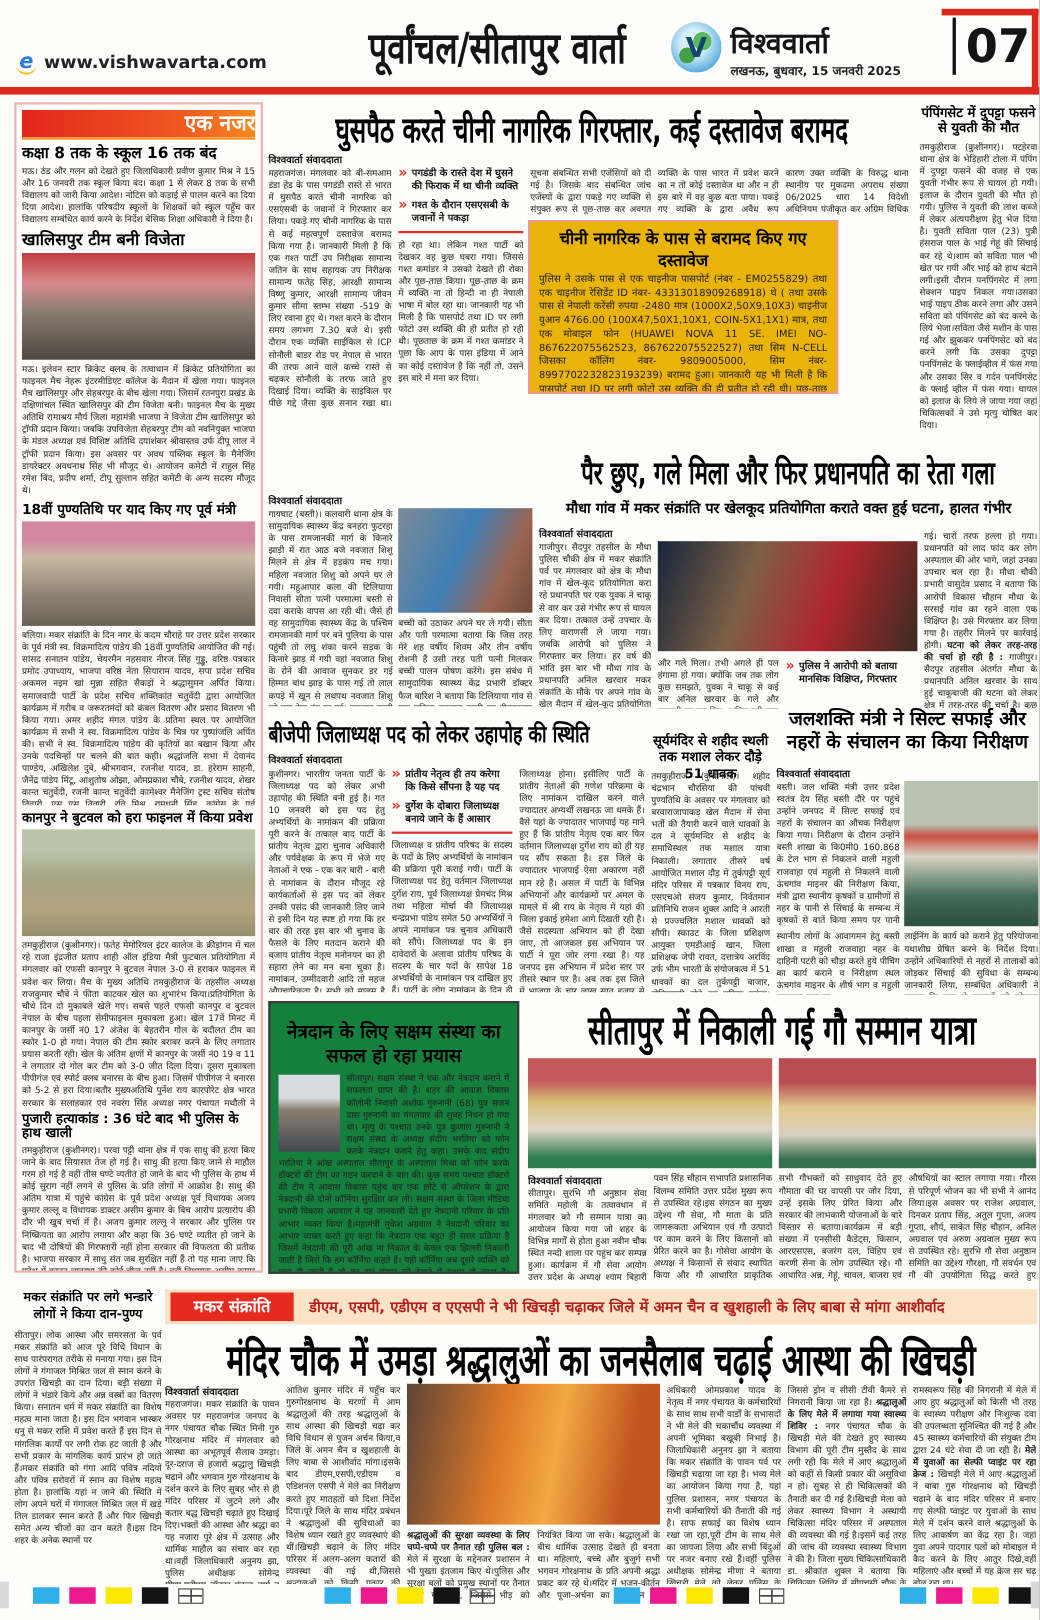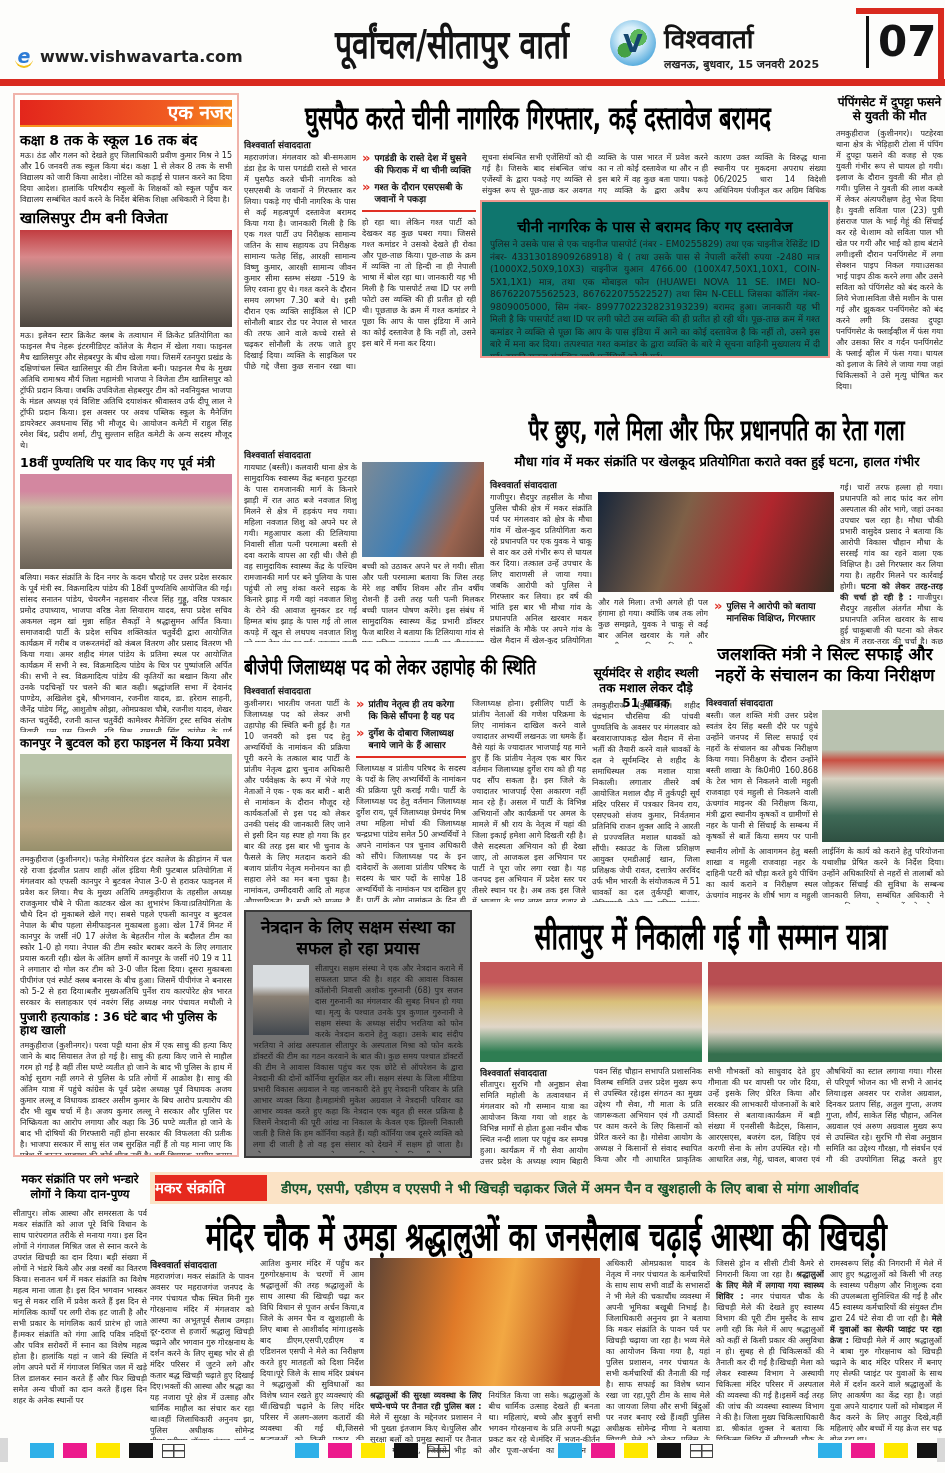--- a/index.html
+++ b/index.html
@@ -43,22 +43,22 @@
   .p-newborn{background:linear-gradient(115deg,#7d8a96,#3f7fb5 45%,#9a6450 75%,#6e4a3c);}
   .p-injured{background:linear-gradient(110deg,#17263a,#7e6047 35%,#b0262d 65%,#3a2c22);}
   .p-canal{background:linear-gradient(180deg,#b9c2b0 0 30%,#c94f42 38%,#d8d2c2 52%,#3f6a57 80%,#2e4f41);}
   .p-portrait{background:linear-gradient(180deg,#d8dcdf 0 30%,#8a8074 45%,#42484f 100%);}
   .p-gau1{background:linear-gradient(180deg,#c4585a 0 20%,#d9c07a 40%,#e0d6c8 65%,#2e7d52 90%);}
   .p-gau2{background:linear-gradient(180deg,#b84e52 0 22%,#e3c98e 45%,#d8cfc0 70%,#356f4e 92%);}
   .p-temple{background:linear-gradient(100deg,#5e4436,#e07a28 38%,#f2a843 58%,#c2561f 85%);}
   
   .kicker{left:150px;top:1172px;width:793px;height:32px;background:#fbe3c6;display:flex;align-items:center;}
   .ktag{width:112px;height:26px;background:#e62a1e;color:#fff;font-weight:bold;font-size:15px;line-height:26px;
-        text-align:left;margin-left:5px;}
-  .ktext{font-size:13.5px;font-weight:bold;color:#14532d;margin-left:14px;white-space:nowrap;overflow:hidden;}
+        text-align:center;margin-left:5px;}
+  .ktext{font-size:13.5px;font-weight:bold;color:#b91c1c;margin-left:14px;white-space:nowrap;overflow:hidden;}
   .cap2{column-count:2;column-gap:7px;}
   
   .cmyk{top:1443px;display:flex;gap:9px;align-items:center;}
   .cmyk i{width:24px;height:15px;display:block;}
   .cc{background:#2fb0e8}.cm{background:#ec1a8c}.cy{background:#ffe800}.ck{background:#131313}
   .creg{width:21px!important;height:12px!important;border:1.5px solid #444;
     background:linear-gradient(#444,#444) 50% 0/1.5px 100% no-repeat,linear-gradient(#444,#444) 0 50%/100% 1.5px no-repeat;}
   .sliver{top:1438px;width:8px;height:24px;background:#d8d8d8;}
   .portrait{float:left;width:56px;height:70px;margin:2px 6px 2px 0;}
 </style>
@@ -107,21 +107,21 @@
     <div class="bullet">
         <span class="bq">»</span>
         <span>गश्त के दौरान एसएसबी के जवानों ने पकड़ा</span>
       </div>
     <div class="redline"></div>
     <div class="bt">हो रहा था। लेकिन गश्त पार्टी को देखकर वह कुछ घबरा गया। जिससे गश्त कमांडर ने उसको देखते ही रोका और पूछ-ताछ किया। पूछ-ताछ के क्रम में व्यक्ति ना तो हिन्दी ना ही नेपाली भाषा में बोल रहा था। जानकारी यह भी मिली है कि पासपोर्ट तथा ID पर लगी फोटो उस व्यक्ति की ही प्रतीत हो रही थी। पूछताछ के क्रम में गश्त कमांडर ने पूछा कि आप के पास इंडिया में आने का कोई दस्तावेज है कि नहीं तो, उसने इस बारे में मना कर दिया।</div>
   </div>
   <div class="abs bt" style="left:482px;top:152px;width:110px;height:44px">सूचना संबन्धित सभी एजेंसियों को दी गई है। जिसके बाद संबन्धित जांच एजेंस्यों के द्वारा पकड़े गए व्यक्ति से संयुक्त रूप से पूछ-ताछ कर अवगत कराया गया है। बरामद सामान उक्त</div>
   <div class="abs bt" style="left:598px;top:152px;width:110px;height:44px">व्यक्ति के पास भारत में प्रवेश करने का न तो कोई दस्तावेज था और न ही इस बारे में वह कुछ बता पाया। पकड़े गए व्यक्ति के द्वारा अवैध रूप अनधिकृत रास्ते से नेपाल से भारत प्रवेश करने के</div>
   <div class="abs bt" style="left:714px;top:152px;width:112px;height:44px">कारण उक्त व्यक्ति के विरुद्ध थाना स्थानीय पर मुकदमा अपराध संख्या 06/2025 धारा 14 विदेशी अधिनियम पंजीकृत कर अग्रिम विधिक कार्यवाही की गई।</div>
-  <div class="abs" style="left:480px;top:200px;width:350px;height:158px;border:2px solid #f0978e;padding:14px 8px;box-sizing:border-box;overflow:hidden;background:#0f766e">
+  <div class="abs" style="left:480px;top:200px;width:282px;height:158px;border:2px solid #f0978e;padding:4px 8px;box-sizing:border-box;overflow:hidden;background:#eab308">
     <div class="hd ctr" style="font-size:15px">चीनी नागरिक के पास से बरामद किए गए दस्तावेज</div>
     <div class="bt" style="font-size:9px;line-height:12.5px;margin-top:2px">पुलिस ने उसके पास से एक चाइनीज पासपोर्ट (नंबर - EM0255829) तथा एक चाइनीज रेसिडेंट ID नंबर- 43313018909268918) थे ( तथा उसके पास से नेपाली करेंसी रुपया -2480 मात्र (1000X2,50X9,10X3) चाइनीज युआन 4766.00 (100X47,50X1,10X1, COIN-5X1,1X1) मात्र, तथा एक मोबाइल फोन (HUAWEI NOVA 11 SE. IMEI NO- 867622075562523, 867622075522527) तथा सिम N-CELL जिसका कॉलिंग नंबर- 9809005000, सिम नंबर- 8997702232823193239) बरामद हुआ। जानकारी यह भी मिली है कि पासपोर्ट तथा ID पर लगी फोटो उस व्यक्ति की ही प्रतीत हो रही थी। पूछ-ताछ क्रम में गश्त कमांडर ने व्यक्ति से पूछा कि आप के पास इंडिया में आने का कोई दस्तावेज है कि नहीं तो, उसने इस बारे में मना कर दिया। तत्पश्चात गश्त कमांडर के द्वारा व्यक्ति के बारे मे सूचना वाहिनी मुख्यालय में दी गई। इसकी सूचना संबन्धित सभी एजेंसियों को दी गई।</div>
   </div>
 
   <div class="abs hd ctr" style="left:836px;top:95px;width:107px;font-size:12px;line-height:1.2">पंपिंगसेट में दुपट्टा फसने से युवती की मौत</div>
   <div class="abs bt" style="left:836px;top:128px;width:107px;height:262px">तमकुहीराज (कुशीनगर)। पटहेरवा थाना क्षेत्र के भेड़िहारी टोला में पंपिंग में दुपट्टा फसने की वजह से एक युवती गंभीर रूप से घायल हो गयी। इलाज के दौरान युवती की मौत हो गयी। पुलिस ने युवती की लाश कब्जे में लेकर अंत्यपरीक्षण हेतु भेज दिया है। युवती सविता पाल (23) पुत्री हंसराज पाल के भाई गेहूं की सिंचाई कर रहे थे।शाम को सविता पाल भी खेत पर गयी और भाई को हाथ बंटाने लगी।इसी दौरान पनपिंगसेट में लगा सेक्शन पाइप निकल गया।उसका भाई पाइप ठीक करने लगा और उसने सविता को पंपिंगसेट को बंद करने के लिये भेजा।सविता जैसे मशीन के पास गई और झुककर पनपिंगसेट को बंद करने लगी कि उसका दुपट्टा पनपिंगसेट के फ्लाईव्हील में फंस गया और उसका सिर व गर्दन पनपिंगसेट के फ्लाई व्हील में फंस गया। घायल को इलाज के लिये ले जाया गया जहां चिकित्सकों ने उसे मृत्यु घोषित कर दिया।</div>
 
   <div class="abs byline" style="left:244px;top:448px">विश्ववार्ता संवाददाता</div>
   <div class="abs bt" style="left:244px;top:462px;width:113px;height:180px">गायघाट (बस्ती)। कलवारी थाना क्षेत्र के सामुदायिक स्वास्थ्य केंद्र बनहरा फुटरहा के पास रामजानकी मार्ग के किनारे झाड़ी में रात आठ बजे नवजात शिशु मिलने से क्षेत्र में हड़कंप मच गया। महिला नवजात शिशु को अपने घर ले गयी। महुआपार कला की टिलियाया निवासी सीता पत्नी परमात्मा बस्ती से दवा कराके वापस आ रही थी। जैसे ही वह सामुदायिक स्वास्थ्य केंद्र के पश्चिम रामजानकी मार्ग पर बने पुलिया के पास पहुंची तो लघु शंका करने सड़क के किनारे झाड़ में गयी वहां नवजात शिशु के रोने की आवाज सुनकर डर गई हिम्मत बांध झाड़ के पास गई तो लाल कपड़े में खून से लथपथ नवजात शिशु को पड़ा देख दंग रह गई। नवजात बच्ची का नाल कटा था। कपड़े में बच्चे शौच कर दी थी साफ सफाई के बाद सीता</div>
   <div class="abs ph p-newborn" style="left:362px;top:462px;width:122px;height:95px"></div>
@@ -161,21 +161,21 @@
   <div class="abs hd ctr" style="left:592px;top:666px;width:108px;font-size:12px;line-height:1.25">सूर्यमंदिर से शहीद स्थली तक मशाल लेकर दौड़े 51 धावक</div>
   <div class="abs bt" style="left:592px;top:700px;width:108px;height:202px">तमकुहीराज (कुशीनगर)। शहीद चंद्रभान चौरसिया की पांचवी पुण्यतिथि के अवसर पर मंगलवार को बरवाराजापाकड़ खेल मैदान में सेना भर्ती की तैयारी करने वाले धावकों के दल ने सूर्यमन्दिर से शहीद के समाधिस्थल तक मशाल यात्रा निकाली। लगातार तीसरे वर्ष आयोजित मशाल दौड़ में तुर्कपट्टी सूर्य मंदिर परिसर में पत्रकार विनय राय, एसएचओ संजय कुमार, निर्वतमान प्रतिनिधि राजन शुक्ल आदि ने आरती से प्रज्ज्वलित मशाल धावकों को सौंपी। स्काउट के जिला प्रशिक्षण आयुक्त एमडीआई खान, जिला प्रशिक्षक जेपी रावत, दत्तात्रेय अरविंद उर्फ भीम भारती के संयोजकत्व में 51 धावकों का दल तुर्कपट्टी बाजार, नोनियापट्टी होते हुए मठिया पहुंचा। यहां एडवोकेट अखिलेश तिवारी,पत्रकार अभिराम तिवारी, शिलोक मिश्र, विनोद वर्मा, दीपक सिंह, सुनील चौरसिया, नेतृत्व में युवकों ने धावकों पर पुष्प वर्षा की व जलपान कराया।</div>
 
   <div class="abs hd ctr" style="left:706px;top:644px;width:238px;font-size:17px;line-height:1.25">जलशक्ति मंत्री ने सिल्ट सफाई और नहरों के संचालन का किया निरीक्षण</div>
   <div class="abs byline" style="left:706px;top:696px">विश्ववार्ता संवाददाता</div>
   <div class="abs bt" style="left:706px;top:710px;width:112px;height:132px">बस्ती। जल शक्ति मंत्री उत्तर प्रदेश स्वतंत्र देय सिंह बस्ती दौरे पर पहुंचे उन्होंने जनपद में सिल्ट सफाई एवं नहरों के संचालन का औचक निरीक्षण किया गया। निरीक्षण के दौरान उन्होंने बस्ती शाखा के कि0मी0 160.868 के टेल भाग से निकलने वाली महुली राजवाहा एवं महुली से निकलने वाली ऊंचगांव माइनर की निरीक्षण किया, मंत्री द्वारा स्थानीय कृषकों व ग्रामीणों से नहर के पानी से सिंचाई के सम्बन्ध में कृषकों से बातें किया समय पर पानी की उपलब्धता एवं समुचित सिंचाई सुविधा के बारे पूछा।</div>
   <div class="abs ph p-canal" style="left:822px;top:710px;width:122px;height:132px"></div>
   <div class="abs bt" style="left:706px;top:846px;width:112px;height:58px">स्थानीय लोगों के आवागमन हेतु बस्ती शाखा व महुली राजवाहा नहर के दाहिनी पटरी को चौड़ा करते हुये पीचिंग का कार्य कराने व निरीक्षण स्थल ऊंचगांव माइनर के शीर्ष भाग व महुली राजवाहा नहर पर</div>
   <div class="abs bt" style="left:822px;top:846px;width:122px;height:58px">लाईनिंग के कार्य को कराने हेतु परियोजना यथाशीघ्र प्रेषित करने के निर्देश दिया। उन्होंने अधिकारियों से नहरों से तालाबों को जोड़कर सिंचाई की सुविधा के सम्बन्ध जानकारी लिया, सम्बंधित अधिकारी ने बताया कि नहर से तालाबों को जोड़कर सिंचाई सुविधा उपलब्ध कराने के संबंध में जनपद बस्ती में 05 अदद तालाबों को चिन्हित किया गया है।</div>
 
-  <div class="abs" style="left:244px;top:910px;width:228px;height:248px;border:2px solid #3a3a3a;padding:5px 7px;box-sizing:border-box;overflow:hidden;background:#737373">
+  <div class="abs" style="left:244px;top:910px;width:228px;height:248px;border:2px solid #3a3a3a;padding:17px 7px;box-sizing:border-box;overflow:hidden;background:#15803d">
     <div class="hd ctr" style="font-size:17px;line-height:1.25">नेत्रदान के लिए सक्षम संस्था का सफल हो रहा प्रयास</div>
     <div class="bt" style="margin-top:3px;height:190px">
       <span class="portrait p-portrait"></span><span>सीतापुर। सक्षम संस्था ने एक और नेत्रदान कराने में सफलता प्राप्त की है। शहर की आवास विकास कॉलोनी निवासी अशोक गुरुनानी (68) पुत्र सजन दास गुरुनानी का मंगलवार की सुबह निधन हो गया था। मृत्यु के पश्चात उनके पुत्र कुणाल गुरुनानी ने सक्षम संस्था के अध्यक्ष संदीप भरतिया को फोन करके नेत्रदान कराने हेतु कहा। उसके बाद संदीप भरतिया ने आंख अस्पताल सीतापुर के अस्पताल मिश्रा को फोन करके डॉक्टरों की टीम का गठन करवाने के बात की। कुछ समय पश्चात डॉक्टरों की टीम ने आवास विकास पहुंच कर एक छोटे से ऑपरेशन के द्वारा नेत्रदानी की दोनों कॉर्निया सुरक्षित कर ली। सक्षम संस्था के जिला मीडिया प्रभारी विकास अग्रवाल ने यह जानकारी देते हुए नेत्रदानी परिवार के प्रति आभार व्यक्त किया है।महामंत्री मुकेश अग्रवाल ने नेत्रदानी परिवार का आभार व्यक्त करते हुए कहा कि नेत्रदान एक बहुत ही सरल प्रक्रिया है जिसमें नेत्रदानी की पूरी आंख ना निकाल के केवल एक झिल्ली निकाली जाती है जिसे कि हम कॉर्निया कहते हैं। यही कॉर्निया जब दूसरे व्यक्ति को लगा दी जाती है तो वह इस संसार को देखने में सक्षम हो जाता है। कोषाध्यक्ष अक्षत अग्रवाल ने बताया कि नेत्रदान के प्रति सभी लोग बहुत जागरूक हो रहे हैं जब किसी के घर में कोई मृत्यु हुई हो और वह नेत्रदान करना चाहते हो तो मृतक की दोनों आंखें बंद करके आंखों के ऊपर गीला कपड़ा रख देना चाहिए। इस अवसर पर सुभाष अग्निहोत्री ने कहा कि नेत्रदान का संकल्प करें।</span>
     </div>
   </div>
 
   <div class="abs hd ctr stretch" style="left:480px;top:910px;width:462px;font-size:25px;white-space:nowrap;overflow:hidden">सीतापुर में निकाली गई गौ सम्मान यात्रा</div>
   <div class="abs ph p-gau1" style="left:480px;top:962px;width:222px;height:100px"></div>
   <div class="abs ph p-gau2" style="left:708px;top:962px;width:234px;height:100px"></div>
   <div class="abs" style="left:480px;top:1066px;width:108px;height:99px;overflow:hidden">

